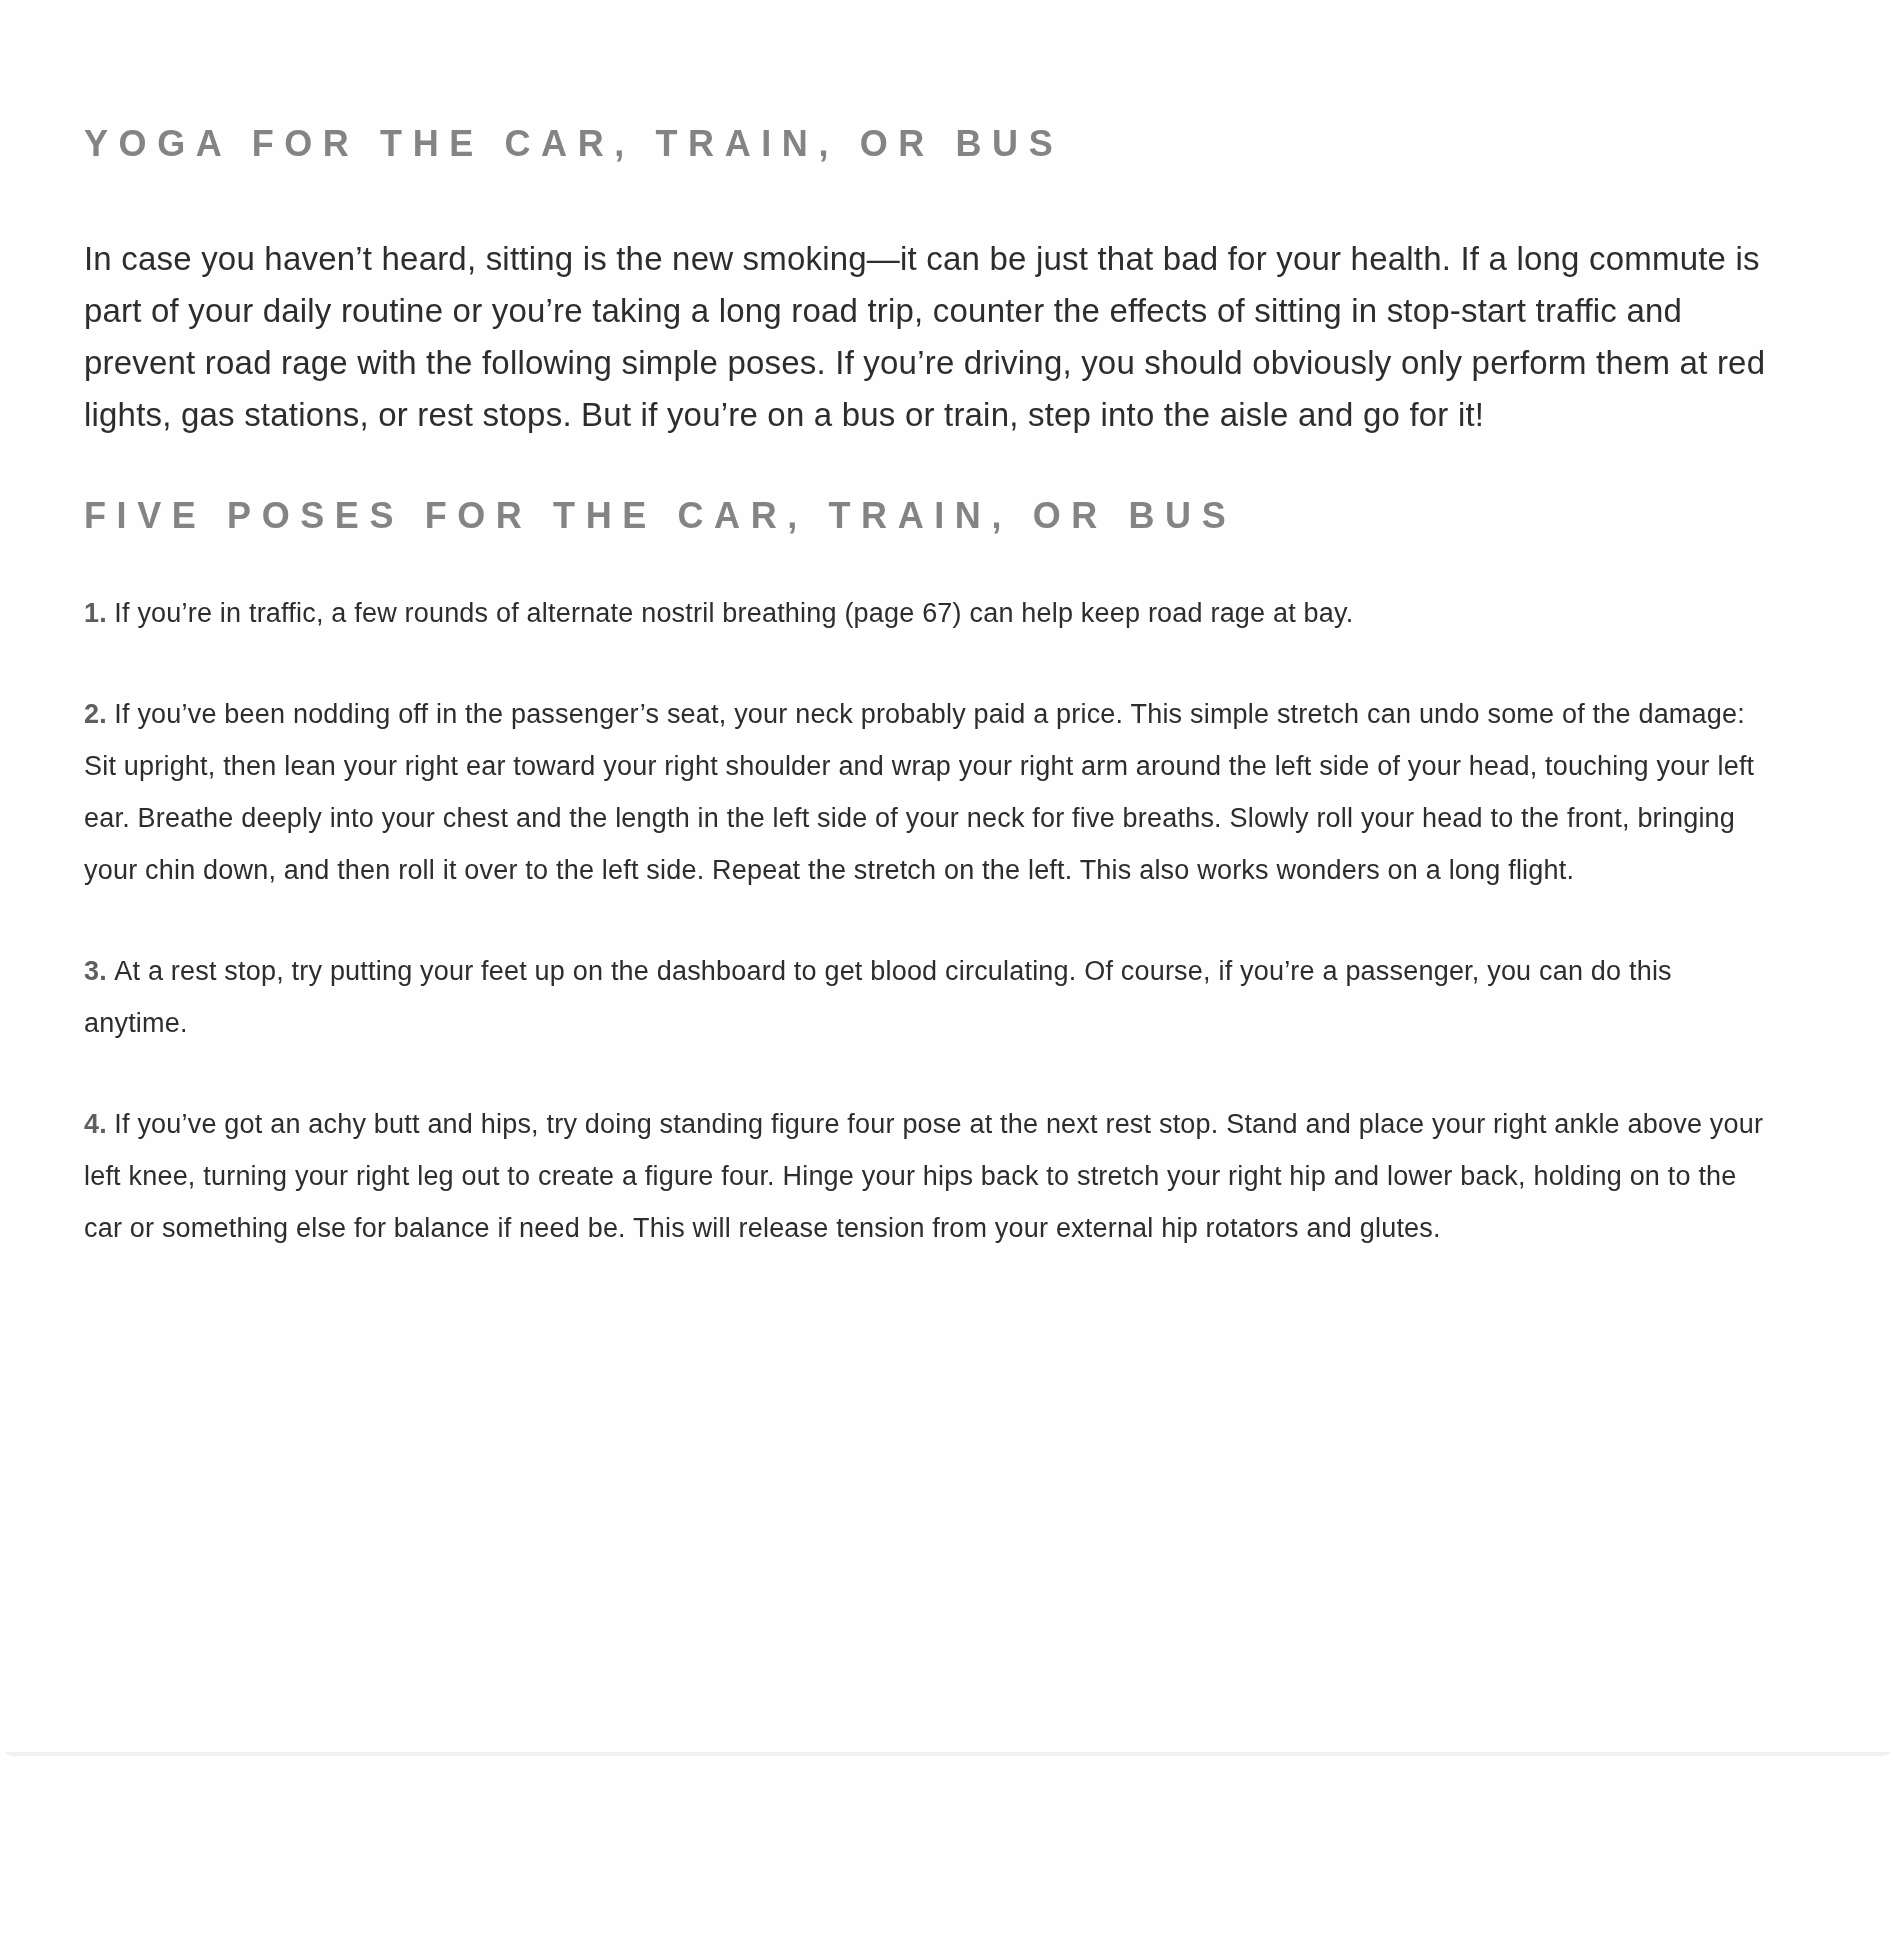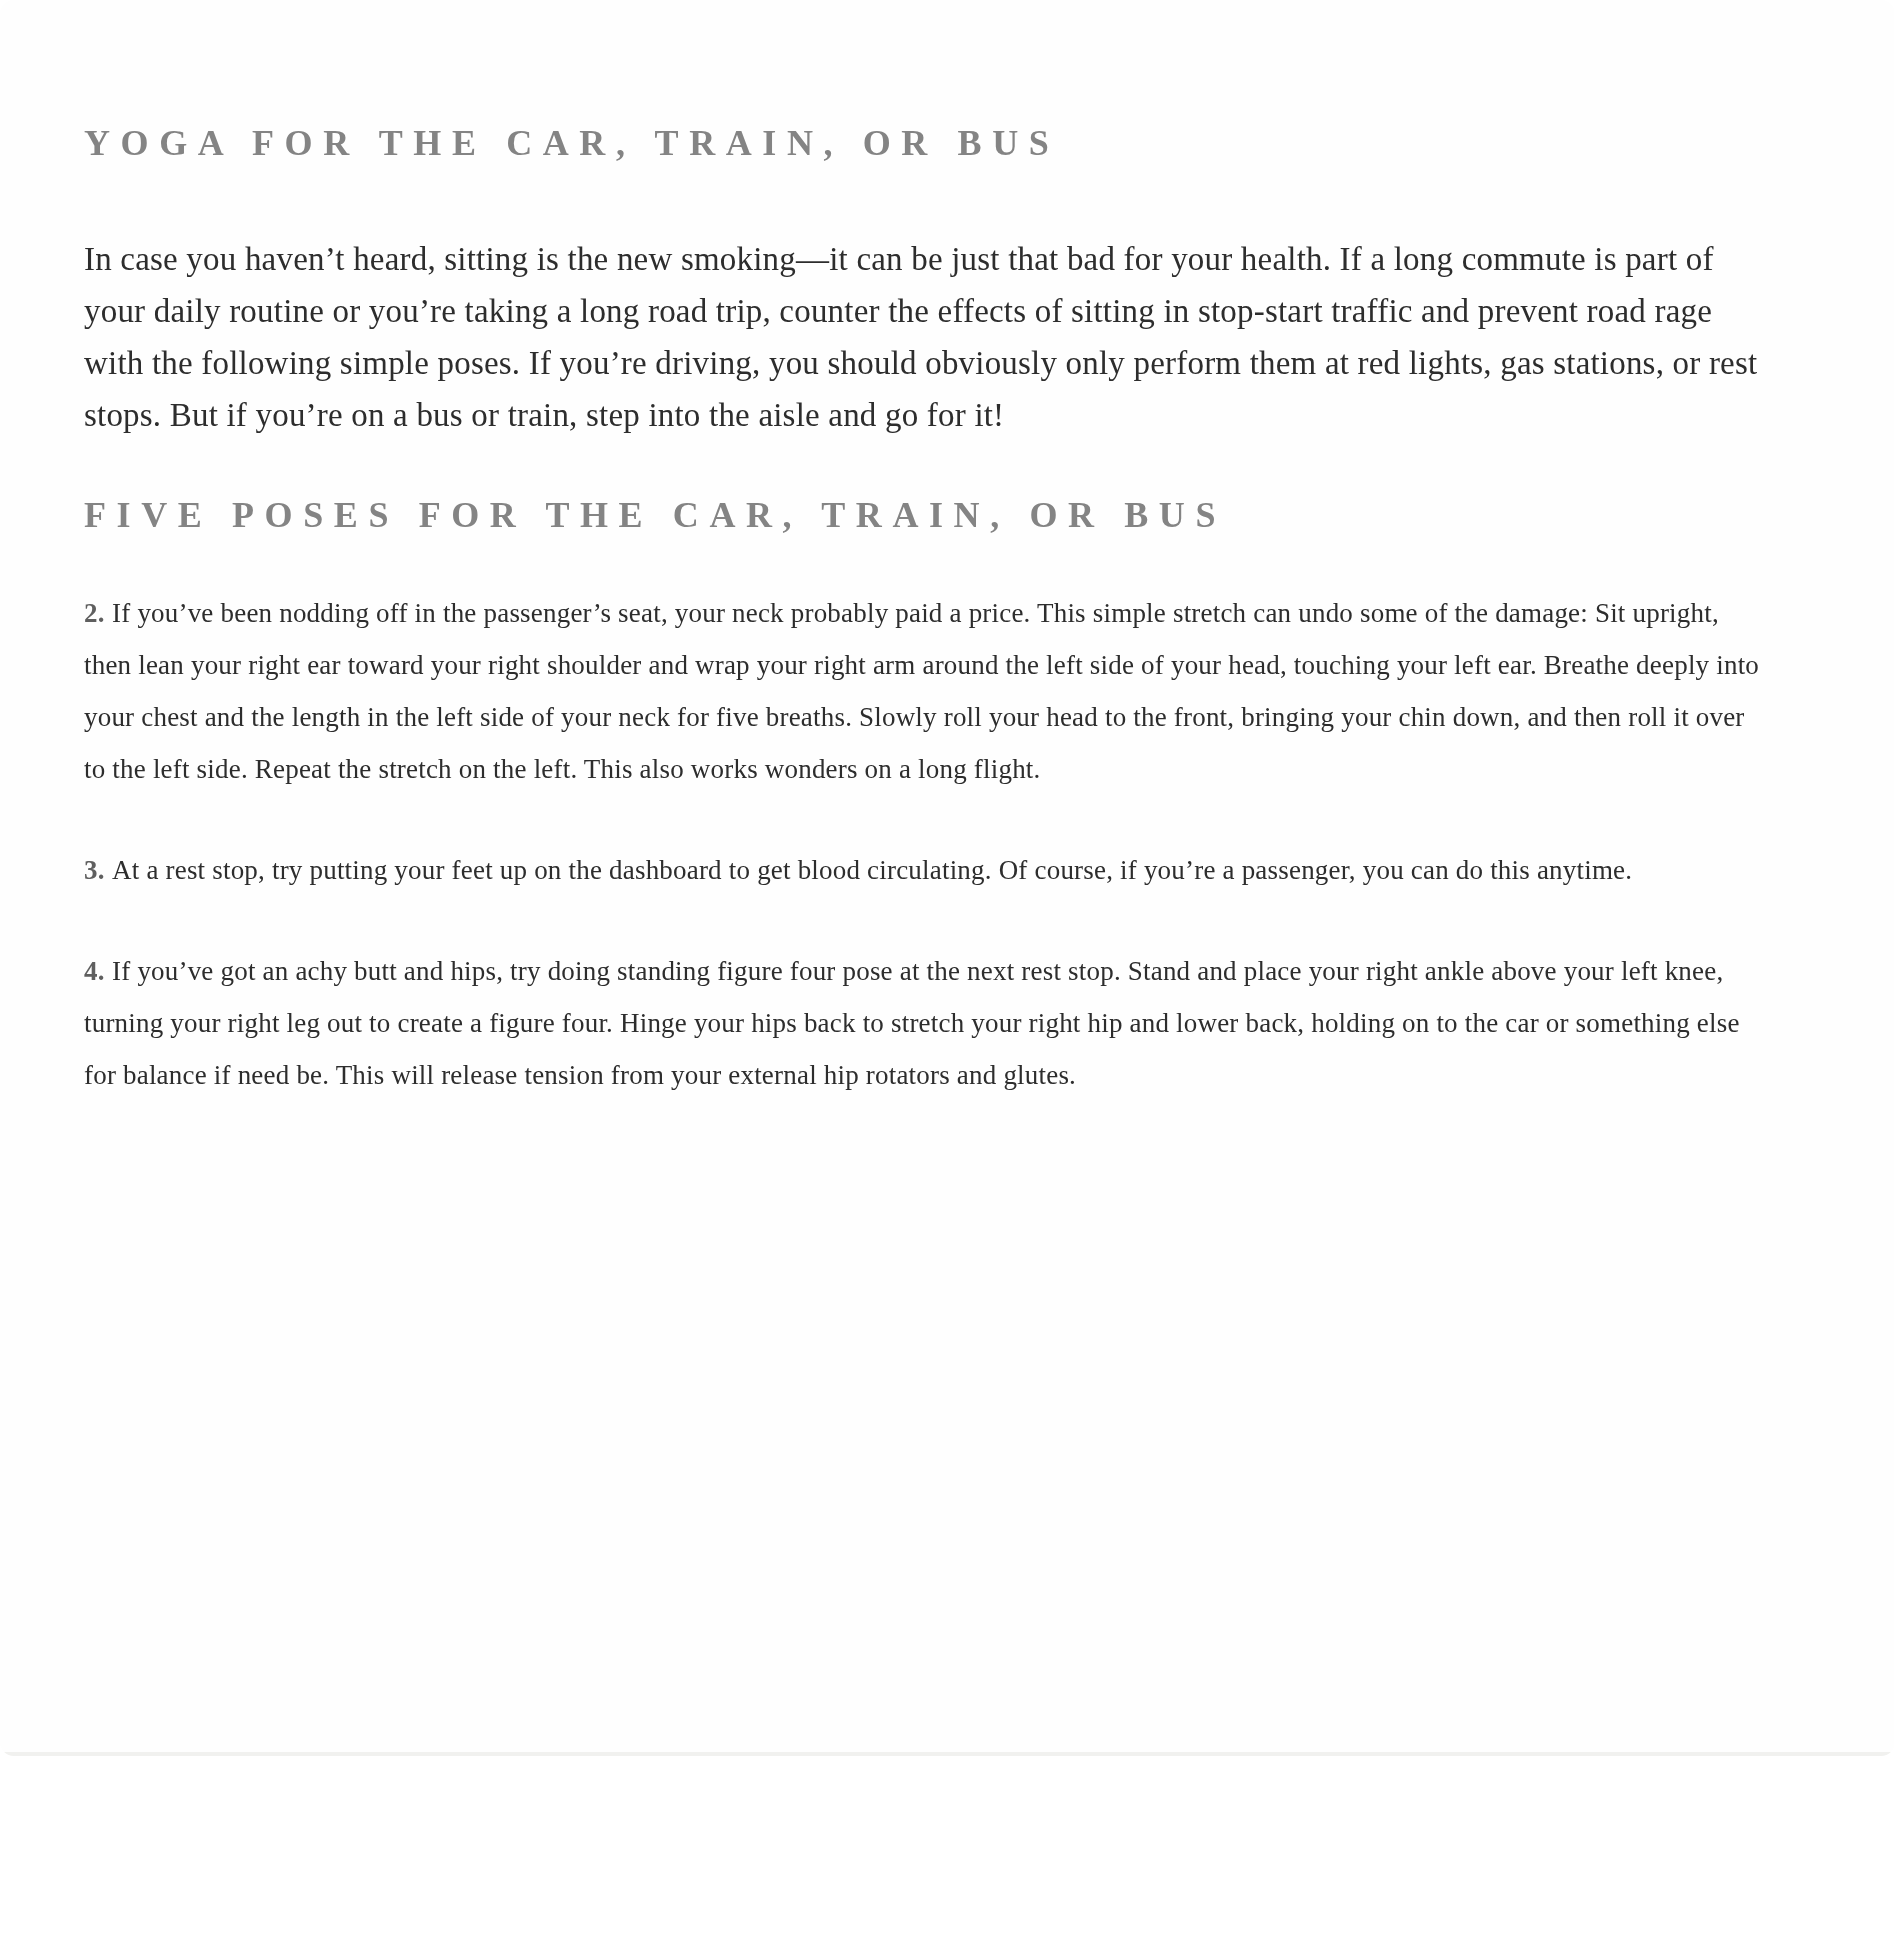--- a/index.html
+++ b/index.html
@@ -6,21 +6,21 @@
     margin: 0;
     padding: 0;
     background: #ffffff;
   }
   .page {
     position: relative;
     width: 1895px;
     height: 1756px;
     background: #fefefdff;
     background-color: #fefefe;
-    font-family: Liberation Serif, serif;
+    font-family: Liberation Sans, sans-serif;
     color: #2d2d2d;
     overflow: hidden;
     border-radius: 14px;
   }
   .content {
     padding: 121px 123px 0 84px;
   }
   .section-heading {
     margin: 0;
     font-size: 36px;
@@ -80,20 +80,23 @@
   <div class="content">
 
     <h1 class="section-heading">YOGA FOR THE CAR, TRAIN, OR BUS</h1>
 
     <p class="intro">In case you haven’t heard, sitting is the new smoking—it can be just that bad for your health. If a long commute is part of your daily routine or you’re taking a long road trip, counter the effects of sitting in stop-start traffic and prevent road rage with the following simple poses. If you’re driving, you should obviously only perform them at red lights, gas stations, or rest stops. But if you’re on a bus or train, step into the aisle and go for it!</p>
 
     <h2 class="section-heading heading-poses">FIVE POSES FOR THE CAR, TRAIN, OR BUS</h2>
 
     <div class="pose-list">
 
+      <p class="pose-item">
+        <span class="pose-num">1.</span><span>If you’re in traffic, a few rounds of alternate nostril breathing (page 67) can help keep road rage at bay.</span>
+      </p>
 
       <p class="pose-item">
         <span class="pose-num">2.</span><span>If you’ve been nodding off in the passenger’s seat, your neck probably paid a price. This simple stretch can undo some of the damage: Sit upright, then lean your right ear toward your right shoulder and wrap your right arm around the left side of your head, touching your left ear. Breathe deeply into your chest and the length in the left side of your neck for five breaths. Slowly roll your head to the front, bringing your chin down, and then roll it over to the left side. Repeat the stretch on the left. This also works wonders on a long flight.</span>
       </p>
 
       <p class="pose-item">
         <span class="pose-num">3.</span><span>At a rest stop, try putting your feet up on the dashboard to get blood circulating. Of course, if you’re a passenger, you can do this anytime.</span>
       </p>
 
       <p class="pose-item">

